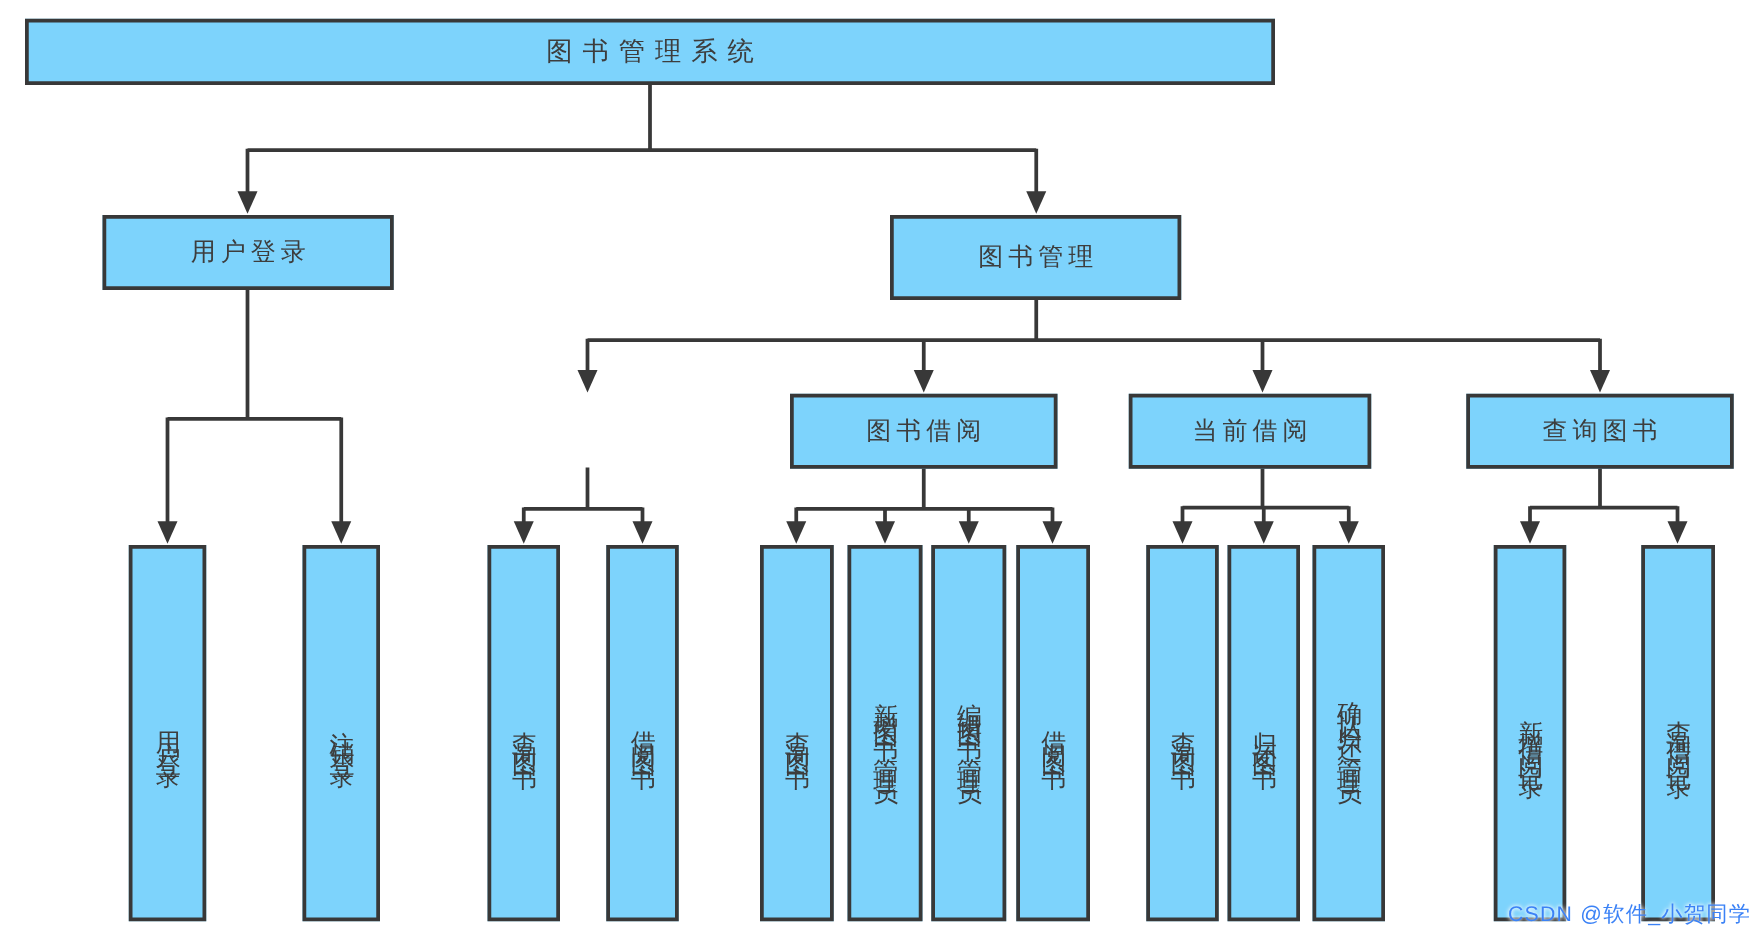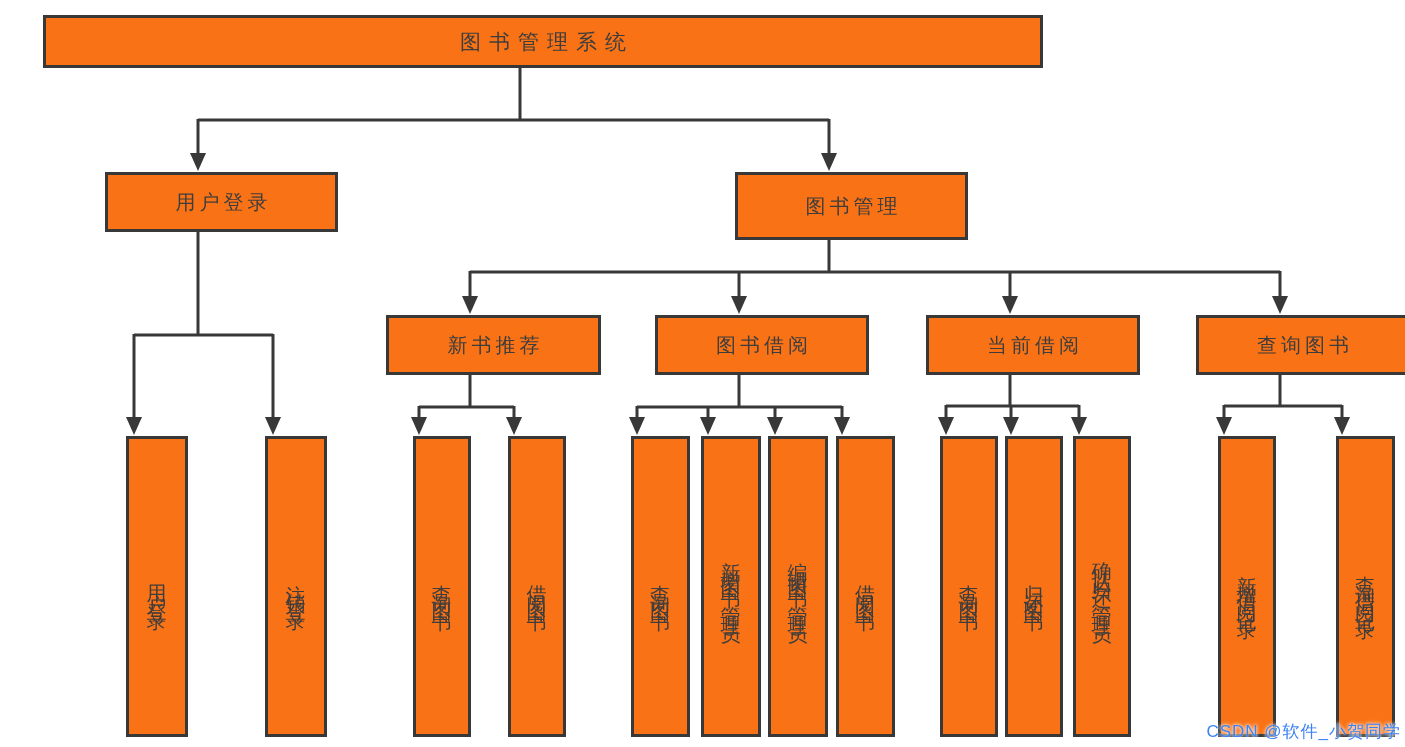--- a/index.html
+++ b/index.html
@@ -21,30 +21,29 @@
     stroke-width: 3;
     fill: none;
   }
   #connectors polygon {
     fill: #383838;
     stroke: none;
   }
   .node {
     position: absolute;
     box-sizing: border-box;
-    background: #f97316;
+    background: #7dd3fc;
     border: 3px solid #383838;
     color: #3d3d3d;
     display: flex;
     align-items: center;
     justify-content: center;
     z-index: 1;
     text-align: center;
     line-height: 1.1;
-    margin-left: 23px;
   }
   .node.h {
     font-size: 20px;
     letter-spacing: 4px;
     text-indent: 4px;
     white-space: nowrap;
   }
   .node.h.title {
     font-size: 21px;
     letter-spacing: 8px;
@@ -121,23 +120,22 @@
       <polygon points="1216,417 1232,417 1224,435"></polygon>
       <polygon points="1334,417 1350,417 1342,435"></polygon>
     </g>
   </svg>
 
   <div class="node h title" style="left:20px; top:15px; width:1000px; height:53px;">图书管理系统</div>
 
   <div class="node h" style="left:82px; top:172px; width:233px; height:60px;">用户登录</div>
   <div class="node h" style="left:712px; top:172px; width:233px; height:68px;">图书管理</div>
 
-  <div class="node h" style="left:363px; top:315px; width:215px; height:60px;">新书推荐</div>
   <div class="node h" style="left:632px; top:315px; width:214px; height:60px;">图书借阅</div>
-  <div class="node h" style="left:903px; top:315px; width:214px; height:60px;">当前借阅</div>
+  <div class="node h" style="left:903px; top:315px; width:194px; height:60px;">当前借阅</div>
   <div class="node h" style="left:1173px; top:315px; width:214px; height:60px;">查询图书</div>
 
   <div class="node v" style="left:103px; top:436px; width:62px; height:301px;">用户登录</div>
   <div class="node v" style="left:242px; top:436px; width:62px; height:301px;">注销登录</div>
 
   <div class="node v" style="left:390px; top:436px; width:58px; height:301px;">查询图书</div>
   <div class="node v" style="left:485px; top:436px; width:58px; height:301px;">借阅图书</div>
 
   <div class="node v" style="left:608px; top:436px; width:59px; height:301px;">查询图书</div>
   <div class="node v" style="left:678px; top:436px; width:60px; height:301px;">新增图书（管理员）</div>

